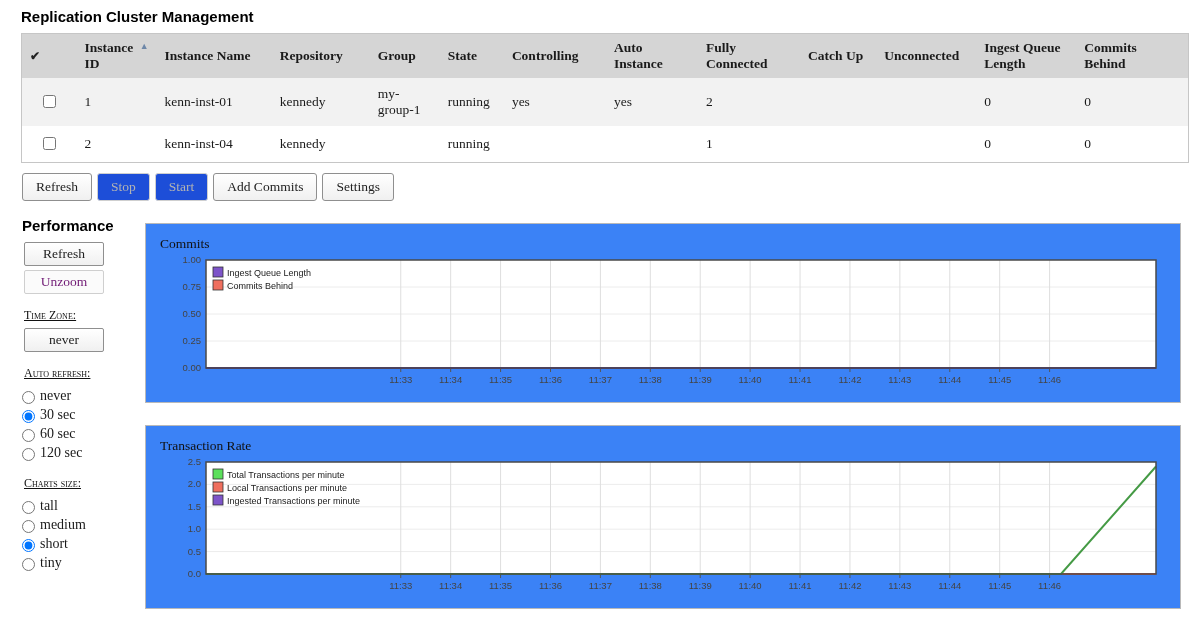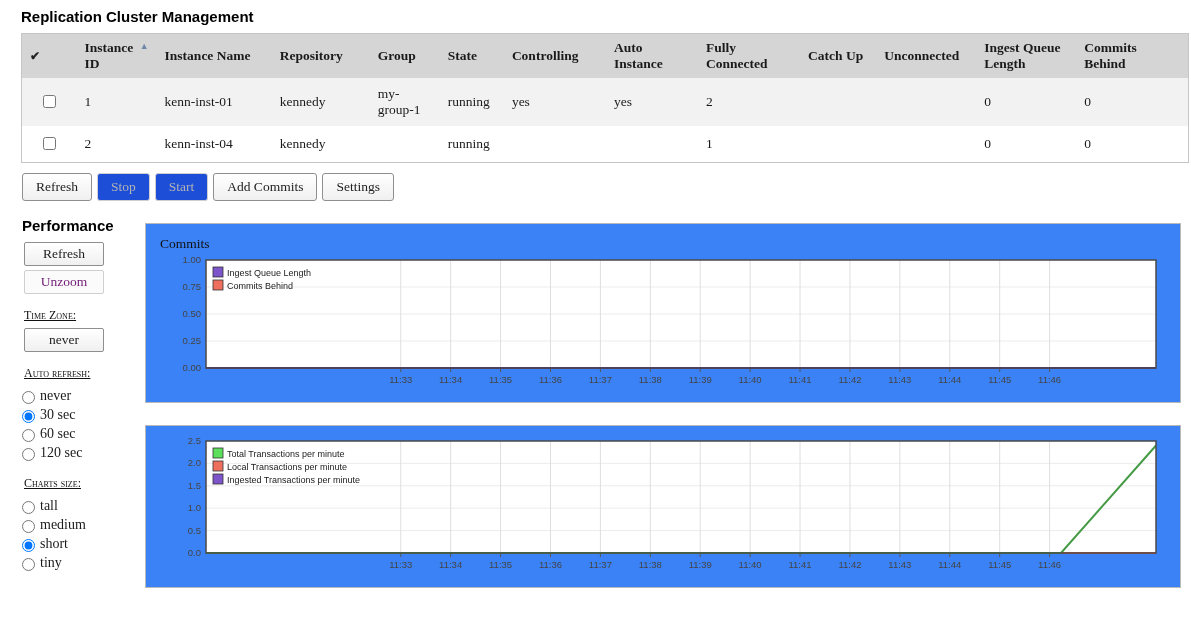--- a/index.html
+++ b/index.html
@@ -244,20 +244,21 @@
               <polyline points="48.0,113.0 998.0,113.0" fill="none" stroke="#e05a4a" stroke-width="2"></polyline>
               <polyline points="48.0,113.0 998.0,113.0" fill="none" stroke="#552d90" stroke-width="2"></polyline>
               <rect x="48" y="5" width="950" height="108" fill="none" stroke="#4a4a4a" stroke-width="1.5"></rect>
               <rect x="55" y="12" width="10" height="10" fill="#7d54c9" stroke="#333" stroke-width="0.8"></rect>
               <text x="69" y="20.5" font-size="9" fill="#222" font-family="&quot;Liberation Sans&quot;,sans-serif">Ingest Queue Length</text>
               <rect x="55" y="25" width="10" height="10" fill="#ef6f5e" stroke="#333" stroke-width="0.8"></rect>
               <text x="69" y="33.5" font-size="9" fill="#222" font-family="&quot;Liberation Sans&quot;,sans-serif">Commits Behind</text>
             </svg></div>
       </div>
       <div class="chart-panel">
+        <div class="chart-title">Transaction Rate</div>
         <div class="chart-body"><svg width="1010" height="139">
               <rect x="48" y="5" width="950" height="112" fill="#ffffff"></rect>
               <text x="43" y="120" text-anchor="end" font-size="9.5" fill="#444" font-family="&quot;Liberation Sans&quot;,sans-serif">0.0</text>
               <line x1="48" y1="94.6" x2="998" y2="94.6" stroke="#ececec" stroke-width="1"></line>
               <text x="43" y="97.6" text-anchor="end" font-size="9.5" fill="#444" font-family="&quot;Liberation Sans&quot;,sans-serif">0.5</text>
               <line x1="48" y1="72.19999999999999" x2="998" y2="72.19999999999999" stroke="#ececec" stroke-width="1"></line>
               <text x="43" y="75.19999999999999" text-anchor="end" font-size="9.5" fill="#444" font-family="&quot;Liberation Sans&quot;,sans-serif">1.0</text>
               <line x1="48" y1="49.8" x2="998" y2="49.8" stroke="#ececec" stroke-width="1"></line>
               <text x="43" y="52.8" text-anchor="end" font-size="9.5" fill="#444" font-family="&quot;Liberation Sans&quot;,sans-serif">1.5</text>
               <line x1="48" y1="27.39999999999999" x2="998" y2="27.39999999999999" stroke="#ececec" stroke-width="1"></line>

